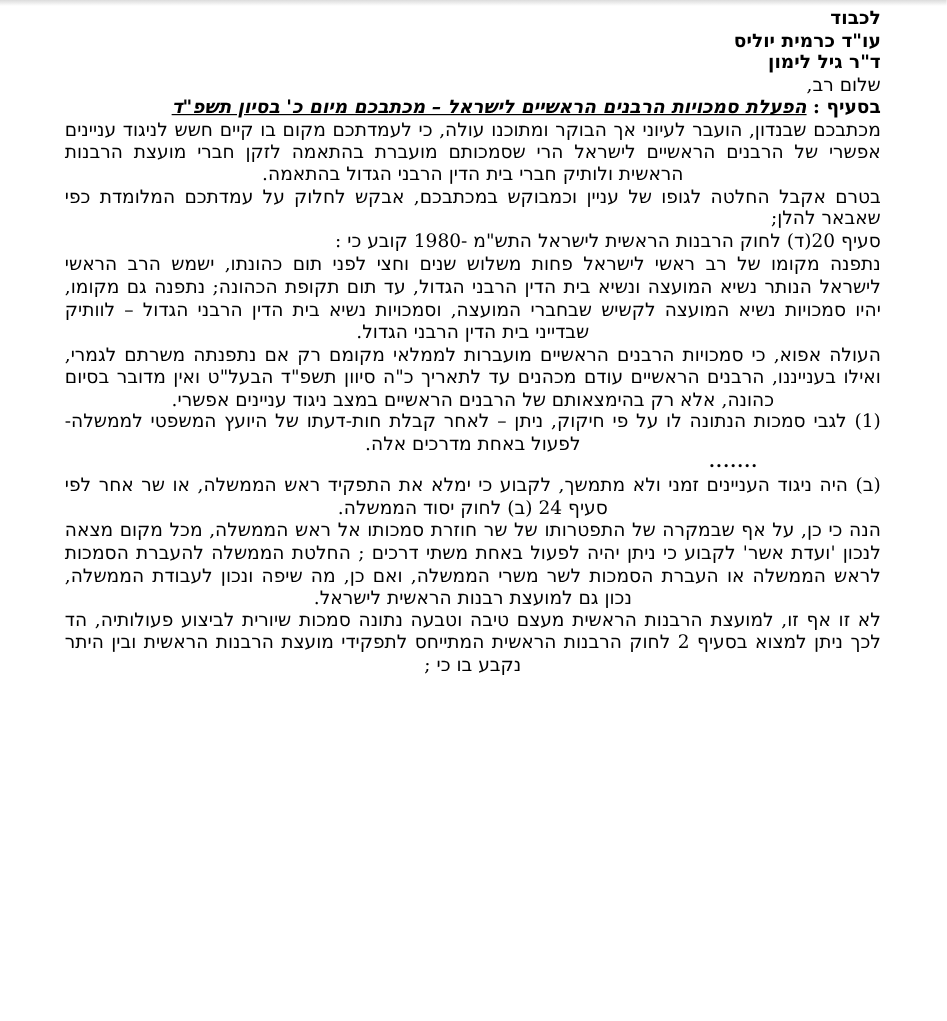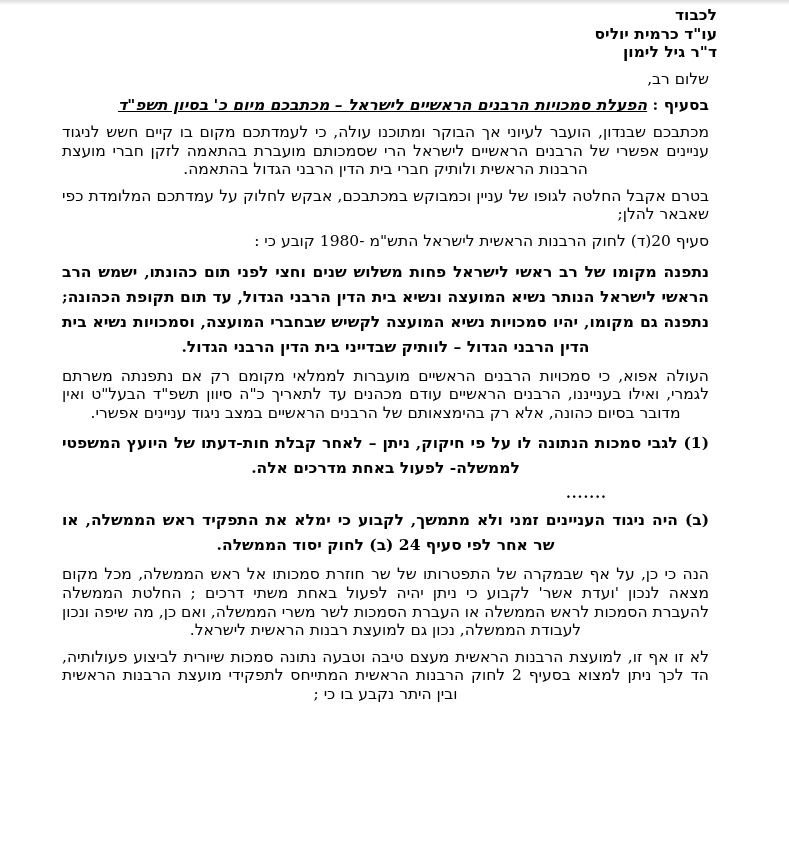--- a/index.html
+++ b/index.html
@@ -16,46 +16,46 @@
     color: #000000;
     position: relative;
   }
   .top-shade {
     position: absolute;
     top: 0; left: 0; right: 0;
     height: 5px;
     background: linear-gradient(#dcdcdc, #ffffff);
   }
   .doc {
-    padding: 6px 72px 0 54px;
+    padding: 6px 55px 0 54px;
     font-size: 15.5px;
     line-height: 18.6px;
     text-align: right;
   }
-  .doc p { margin: 8px; }
+  .doc p { margin: 0; }
   
   .recipient div { font-weight: bold; }
   
   .greeting { margin-top: 36px; }
   .subject-line { margin-top: 13px; font-weight: bold; }
   .subject-underline { text-decoration: underline; font-style: italic; }
   
   .jc { text-align: justify; text-align-last: center; }
   .jr { text-align: justify; text-align-last: right; }
   .mt-lg { margin-top: 18px; }
   .mt-md { margin-top: 17px; }
   .mt-sm { margin-top: 15px; }
   .mt-xl { margin-top: 26px; }
   .mt-q  { margin-top: 16px; }
   
   .quote {
-    font-weight: bold;
+    font-weight: normal;
     margin-right: 36px;
     margin-left: 36px;
-    line-height: 25px;
+    line-height: 19px;
   }
   .dots-line {
     font-weight: bold;
     text-align: right;
     padding-right: 102px;
     line-height: 11px;
     margin-top: 3px;
     letter-spacing: 1px;
     font-size: 14px;
   }

